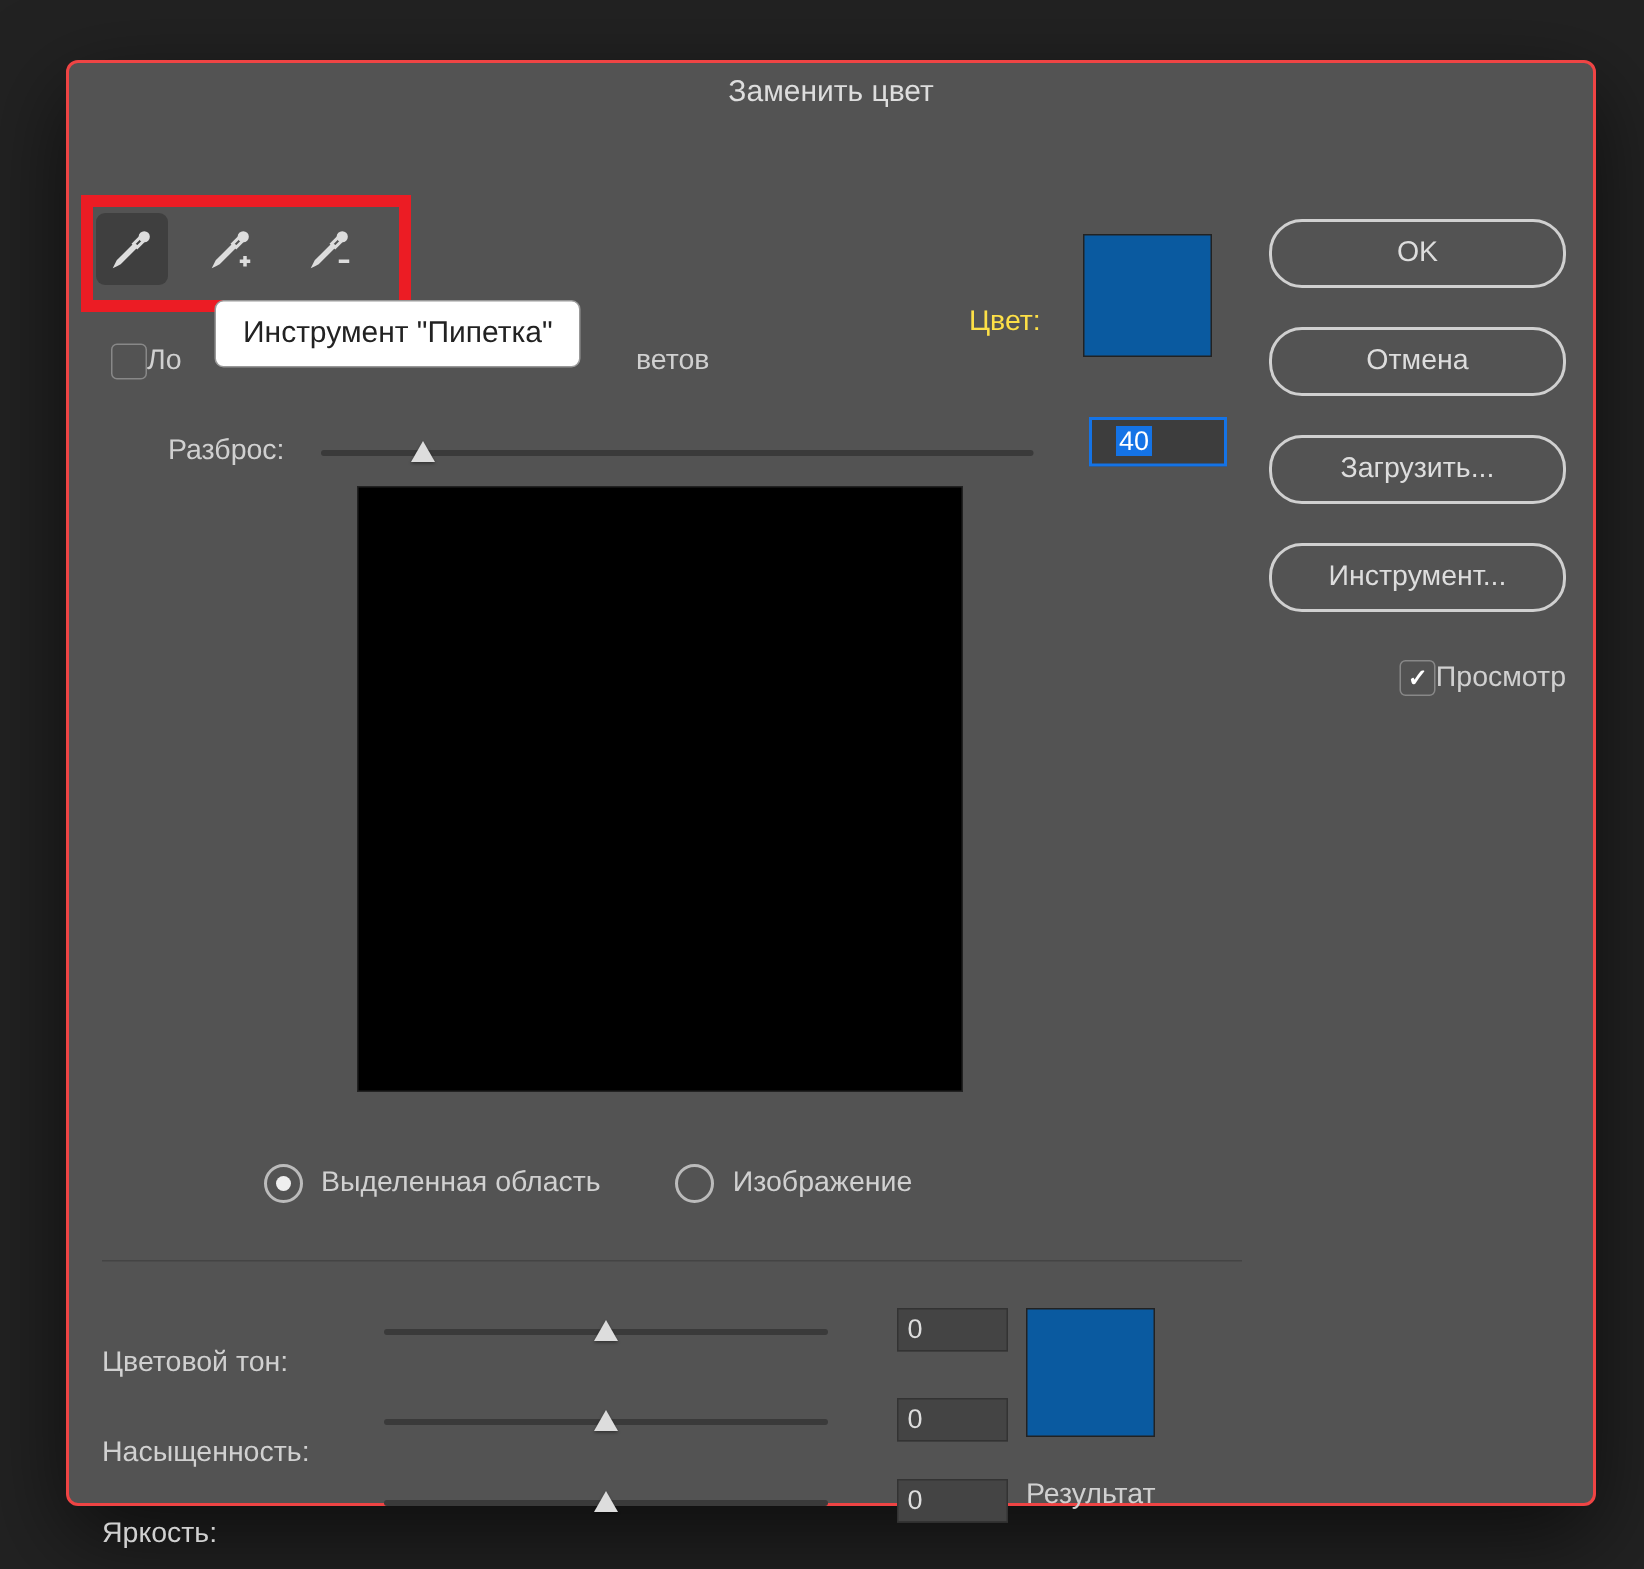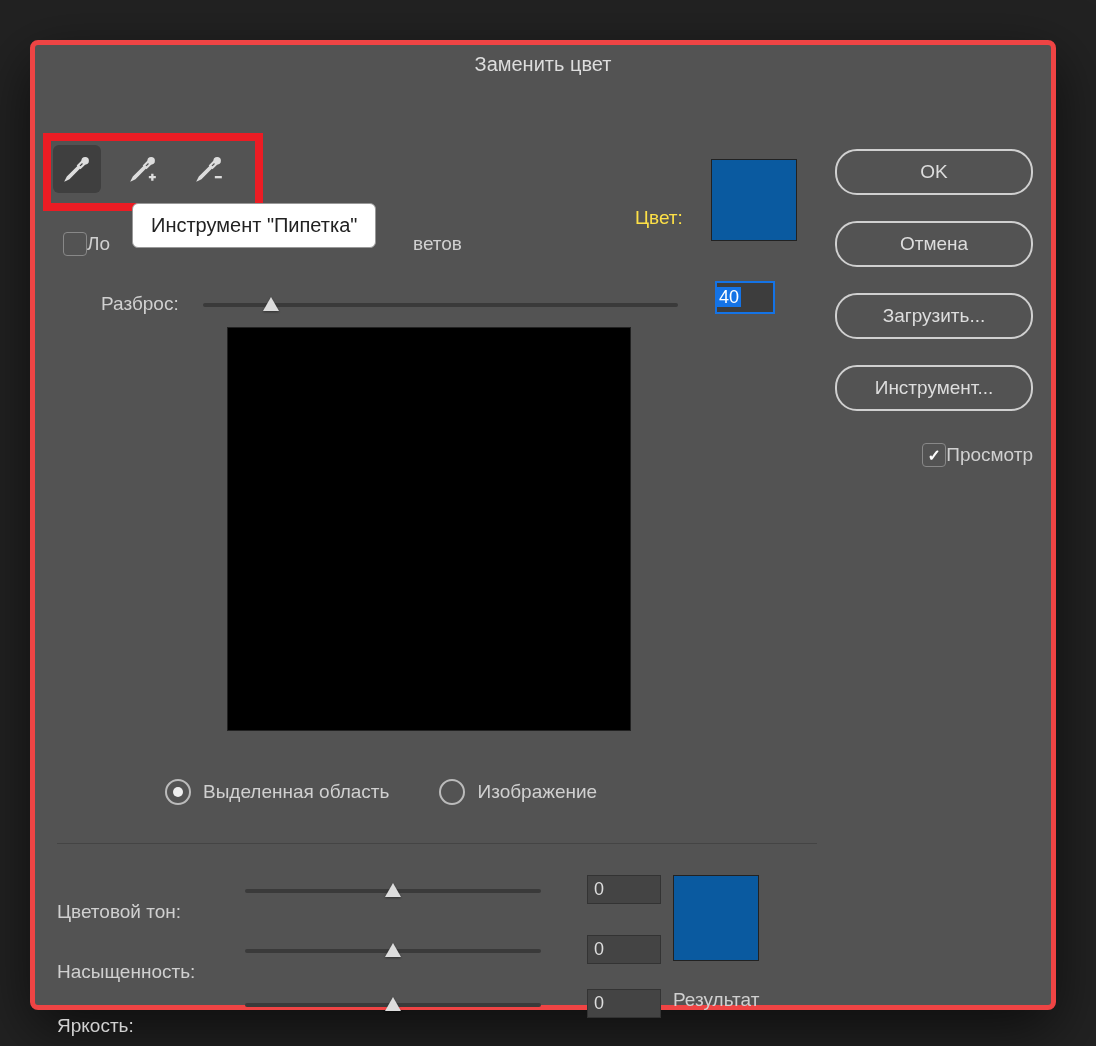--- a/index.html
+++ b/index.html
@@ -1,17 +1,17 @@
 <!DOCTYPE html>
 <html><head>
 <meta charset="utf-8">
 <style>
   html,body{margin:0;padding:0;background:#222;font-family:-apple-system,Helvetica,Arial,sans-serif;font-size:19px;color:#d0d0d0;}
   .stage{width:1096px;height:1046px;position:relative;}
-  .dialog{position:absolute;left:30px;top:40px;width:1016px;height:960px;background:#535353;border-radius:8px;box-shadow:0 20px 60px rgba(0,0,0,.6);border:5px solid #ef4444;}
+  .dialog{position:absolute;left:44px;top:40px;width:1016px;height:960px;background:#535353;border-radius:8px;box-shadow:0 20px 60px rgba(0,0,0,.6);border:2px solid #ef4444;}
   .titlebar{height:38px;line-height:38px;text-align:center;color:#ddd;font-size:20px;}
   .body{position:relative;padding:0;}
   
   .hlred{position:absolute;left:8px;top:50px;width:220px;height:78px;border:8px solid #ec1c24;box-sizing:border-box;z-index:5;pointer-events:none;}
   
   .eyedroppers{position:absolute;left:18px;top:62px;display:flex;gap:18px;}
   .toolbtn{width:48px;height:48px;border-radius:6px;display:flex;align-items:center;justify-content:center;cursor:pointer;}
   .toolbtn.active{background:#3f3f3f;}
   .pipette{width:28px;height:28px;}
   
@@ -23,21 +23,21 @@
   
   .lblColor{position:absolute;left:600px;top:124px;color:#fde047;}
   .swatch{position:absolute;left:676px;top:76px;width:84px;height:80px;background:#0a5aa0;border:1px solid #222;cursor:pointer;}
   
   .fuzzlabel{position:absolute;left:22px;top:210px;margin-left:44px;}
   .slider{position:absolute;height:4px;background:#3a3a3a;border-radius:2px;}
   .slider.fuzz{left:168px;top:220px;width:475px;}
   .thumb{position:absolute;top:-6px;width:0;height:0;border-left:8px solid transparent;border-right:8px solid transparent;border-bottom:14px solid #ddd;filter:drop-shadow(0 1px 1px rgba(0,0,0,.4));}
   .fuzz .thumb{left:60px;}
   .numbox{position:absolute;background:#444;border:1px solid #333;color:#ddd;padding:3px 6px;font-size:18px;text-align:left;min-width:46px;}
-  .fuzzval{left:680px;top:198px;border:2px solid #1473e6;background:#3d3d3d;color:#fff;padding:4px 0;width:56px;}
+  .fuzzval{left:680px;top:198px;border:2px solid #1473e6;background:#3d3d3d;color:#fff;padding:4px 16px;width:56px;}
   .fuzzval span{background:#1473e6;color:#fff;padding:0 2px;}
   
   .preview{position:absolute;left:192px;top:244px;width:402px;height:402px;background:#000;border:1px solid #222;}
   
   .radios{position:absolute;left:130px;top:696px;display:flex;gap:50px;align-items:center;}
   .radio{display:flex;align-items:center;gap:12px;cursor:pointer;}
   .rdot{width:22px;height:22px;border-radius:50%;border:2px solid #bbb;display:inline-flex;align-items:center;justify-content:center;}
   .rdot.sel::after{content:"";width:10px;height:10px;border-radius:50%;background:#eee;}
   
   .sep{position:absolute;left:22px;top:760px;width:760px;height:1px;background:#444;}

